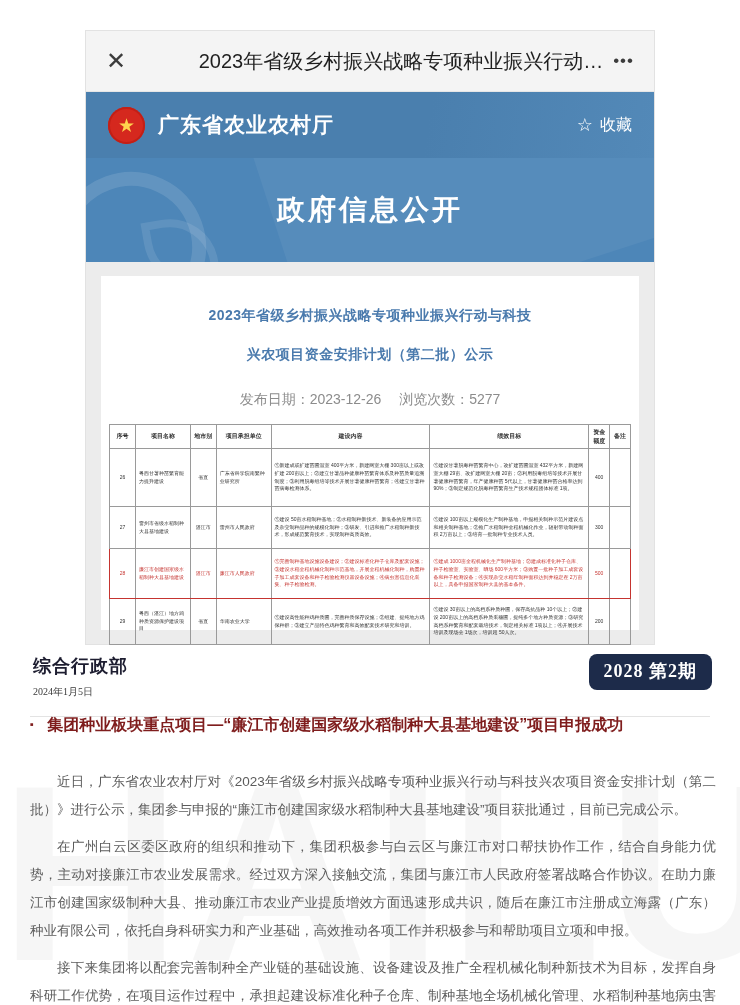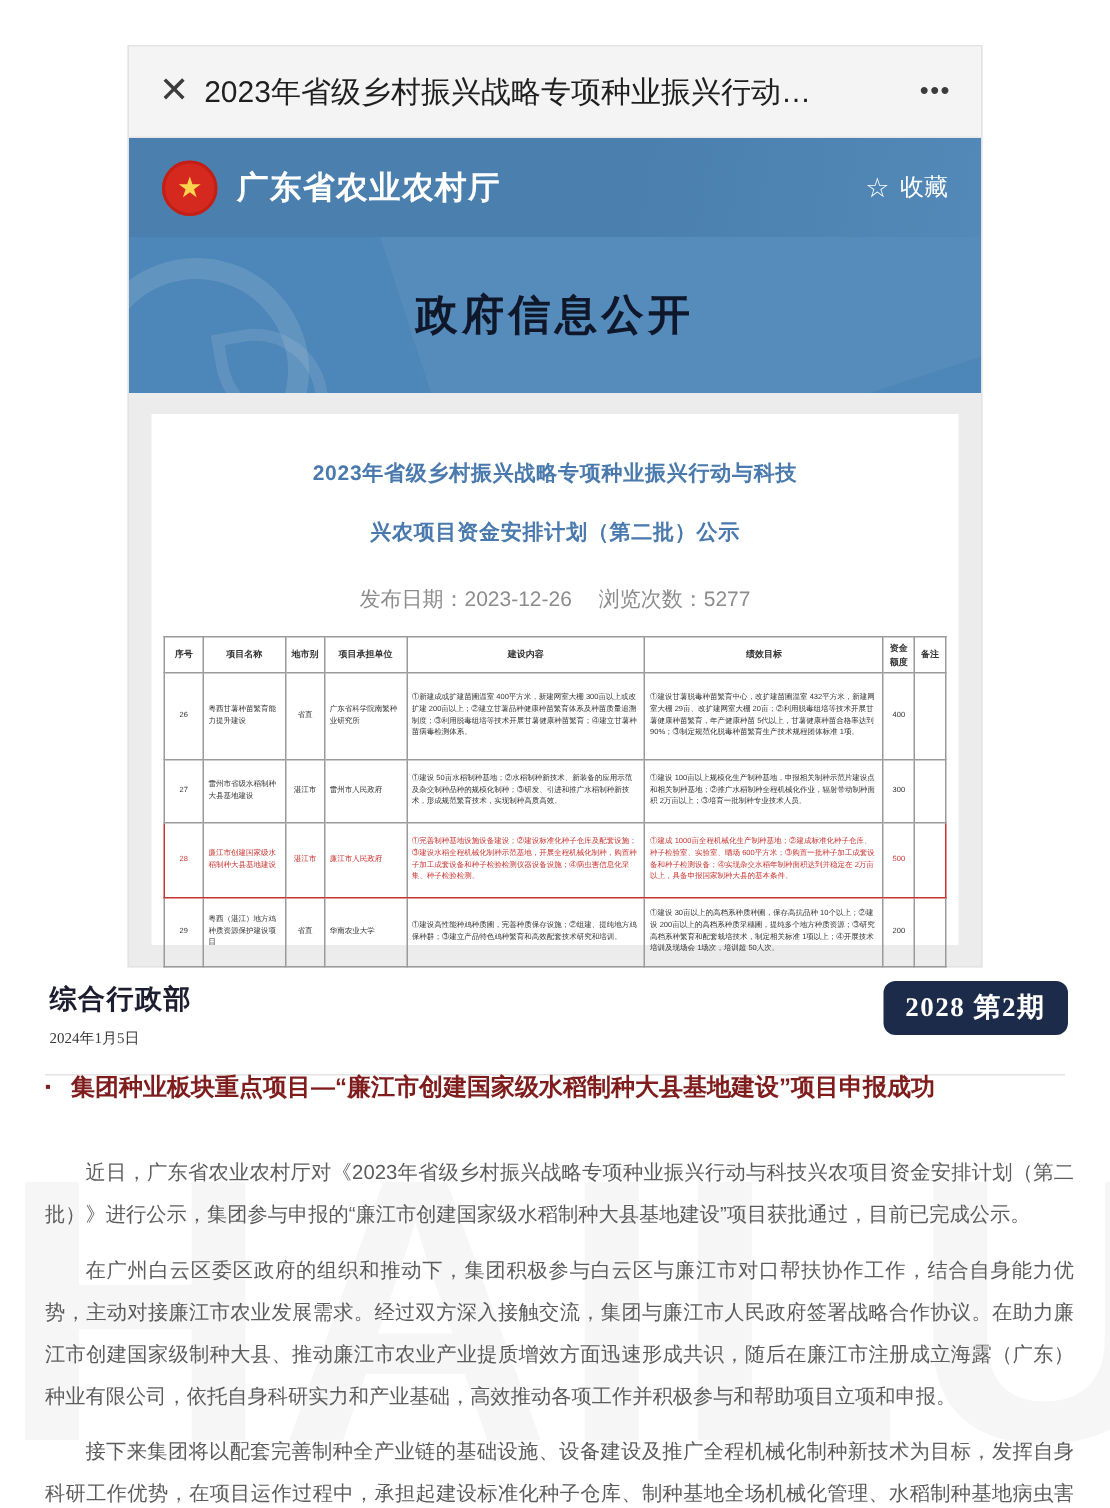--- a/index.html
+++ b/index.html
@@ -15,21 +15,21 @@
                font-size:250px; letter-spacing:6px; text-align:center;
                color:rgba(0,0,0,0.035); user-select:none; }
 
   
   .shot { position:absolute; left:85px; top:30px; width:570px; height:615px;
           background:#f1f1f1; border:1px solid #e2e2e2; z-index:1; }
 
   .shot-toolbar { height:61px; background:#f4f4f4; display:flex; align-items:center;
                   padding:0 20px; border-bottom:1px solid #e6e6e6; }
   .close-x { font-size:24px; color:#3c3c3c; line-height:1; cursor:pointer; }
-  .shot-title { flex:1; text-align:left; font-size:20px; color:#1f1f1f;
+  .shot-title { flex:1; text-align:right; font-size:20px; color:#1f1f1f;
                 white-space:nowrap; overflow:hidden; padding:0 10px; }
   .more-dots { font-size:17px; color:#3c3c3c; letter-spacing:1px; cursor:pointer; }
 
   .gov-header { height:66px; background:linear-gradient(100deg,
                  var(--header-blue,#4a7fae) 60%, #5389b8 100%);
                 display:flex; align-items:center; padding:0 22px; color:#fff; }
   .emblem { width:37px; height:37px; border-radius:50%; background:#d5281e;
             display:flex; align-items:center; justify-content:center;
             margin-right:13px; box-shadow:0 0 0 2px #c21f16 inset; flex:none; }
   .emblem-star { color:#ffd34d; font-size:19px; line-height:1; }
@@ -42,21 +42,21 @@
                 position:relative; overflow:hidden; }
   .deco-swirl { position:absolute; left:-30px; bottom:-60px; width:150px; height:150px;
                 border:14px solid rgba(255,255,255,0.12); border-radius:50% 50% 0 50%;
                 transform:rotate(25deg); }
   .deco-band { position:absolute; right:-40px; top:-70px; width:420px; height:200px;
                background:rgba(255,255,255,0.05); transform:rotate(-18deg); }
   .deco-petal { position:absolute; left:60px; bottom:-25px; width:70px; height:70px;
                 border:8px solid rgba(255,255,255,0.10); border-radius:0 70% 0 70%;
                 transform:rotate(-10deg); }
   .banner-title { position:relative; text-align:center; padding-top:33px;
-                  font-size:28px; font-weight:bold; color:#0f172a; letter-spacing:3px; }
+                  font-size:28px; font-weight:bold; color:#ffffff; letter-spacing:3px; }
 
   .gov-content { height:382px; background:#ececec; padding:14px 15px; }
   .card { background:#fff; height:100%; padding:20px 8px 8px; }
   .card-title { color:var(--title-blue,#4a7aad); font-weight:bold; font-size:14px;
                 text-align:center; line-height:39px; letter-spacing:0.5px; }
   .card-meta { text-align:center; color:#8c8c8c; font-size:14px; margin:17px 0 15px; }
   .card-meta span { margin:0 7px; }
 
   table.proj { width:100%; border-collapse:collapse; table-layout:fixed;
                color:#333; }

